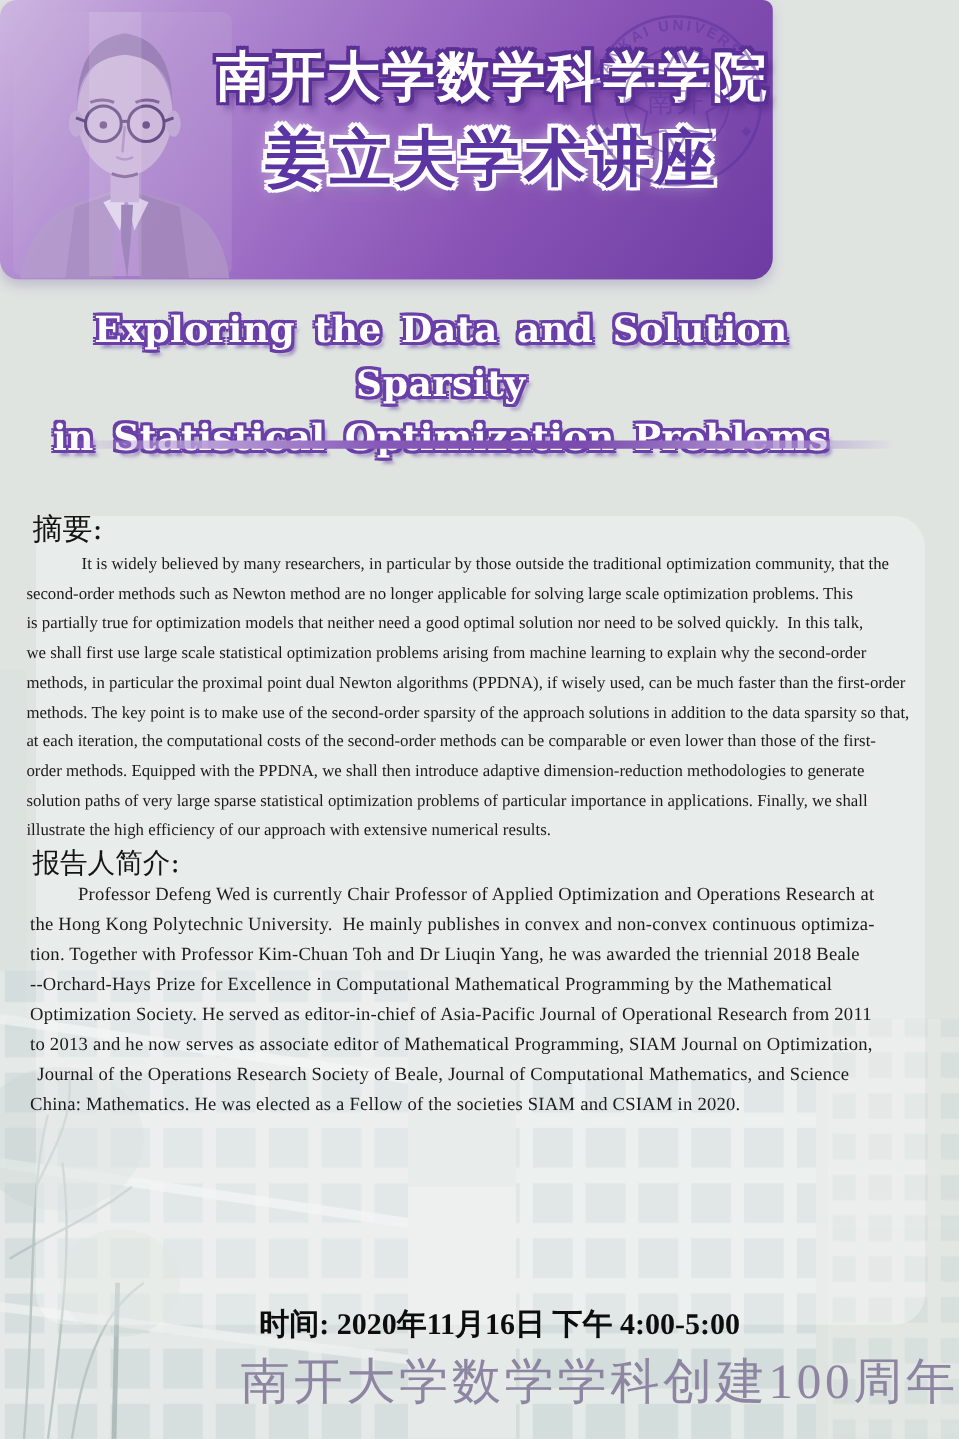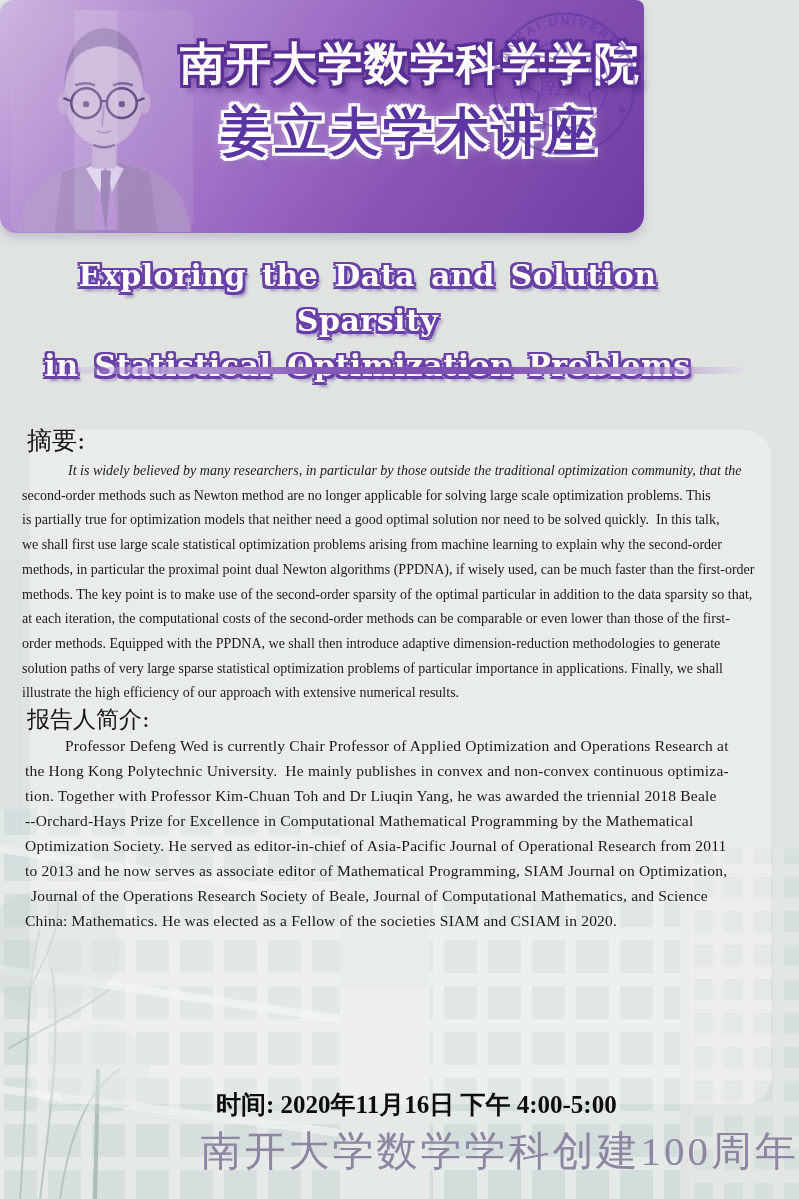--- a/index.html
+++ b/index.html
@@ -65,21 +65,21 @@
   .affiliation { top:404px; font-size:19px; }
   .section-heading {
     position:absolute; left:27px; z-index:2; color:#141414;
     font-family:"DejaVu Serif","Liberation Serif",serif;
   }
   .abstract-heading { top:424px; font-size:25px; }
   .bio-heading { top:704px; font-size:23px; }
   .abstract-body { position:absolute; left:22px; top:459px; width:775px; z-index:2; }
   .abstract-body .t-line { white-space:pre; font-size:14px; line-height:24.7px; color:#1a1a1a;
     font-family:"Liberation Serif",serif; }
-  .abstract-body .t-line.first { text-indent:46px;font-style:italic; }
+  .abstract-body .t-line.first { text-indent:46px; }
   .bio-body { position:absolute; left:25px; top:733px; width:762px; z-index:2; }
   .bio-body .t-line { white-space:pre; font-size:15.5px; line-height:25px; color:#1a1a1a;
     font-family:"Liberation Serif",serif; letter-spacing:0.2px; }
   .bio-body .t-line.first { text-indent:40px; }
   .bio-body .t-line.small-indent { padding-left:6px; }
   
   .details { position:absolute; left:216px; top:1012px; z-index:2; color:#0d0d0d;
     font-weight:bold; font-size:25px; line-height:37px; white-space:pre; }
   
   .footer {
@@ -194,21 +194,21 @@
   <div class="divider"></div>
 
 
   <div class="section-heading abstract-heading">摘要:</div>
   <div class="abstract-body">
     <div class="t-line first">It is widely believed by many researchers, in particular by those outside the traditional optimization community, that the</div>
     <div class="t-line">second-order methods such as Newton method are no longer applicable for solving large scale optimization problems. This</div>
     <div class="t-line">is partially true for optimization models that neither need a good optimal solution nor need to be solved quickly.  In this talk,</div>
     <div class="t-line">we shall first use large scale statistical optimization problems arising from machine learning to explain why the second-order</div>
     <div class="t-line">methods, in particular the proximal point dual Newton algorithms (PPDNA), if wisely used, can be much faster than the first-order</div>
-    <div class="t-line">methods. The key point is to make use of the second-order sparsity of the optimal particular in addition to the data sparsity so that,</div>
+    <div class="t-line">methods. The key point is to make use of the second-order sparsity of the approach solutions in addition to the data sparsity so that,</div>
     <div class="t-line">at each iteration, the computational costs of the second-order methods can be comparable or even lower than those of the first-</div>
     <div class="t-line">order methods. Equipped with the PPDNA, we shall then introduce adaptive dimension-reduction methodologies to generate</div>
     <div class="t-line">solution paths of very large sparse statistical optimization problems of particular importance in applications. Finally, we shall</div>
     <div class="t-line">illustrate the high efficiency of our approach with extensive numerical results.</div>
   </div>
 
   <div class="section-heading bio-heading">报告人简介:</div>
   <div class="bio-body">
     <div class="t-line first">Professor Defeng Wed is currently Chair Professor of Applied Optimization and Operations Research at</div>
     <div class="t-line">the Hong Kong Polytechnic University.  He mainly publishes in convex and non-convex continuous optimiza-</div>

